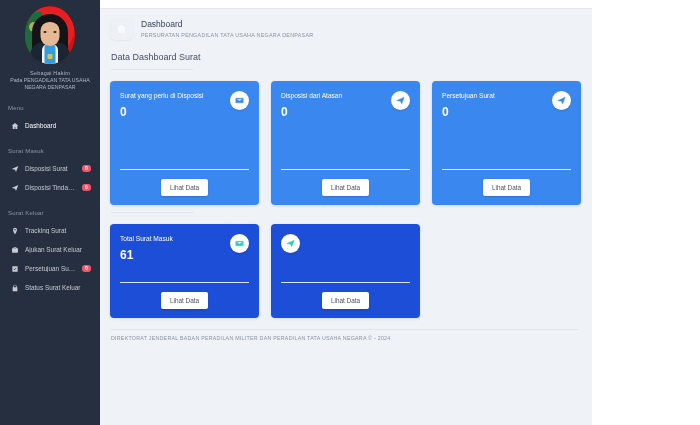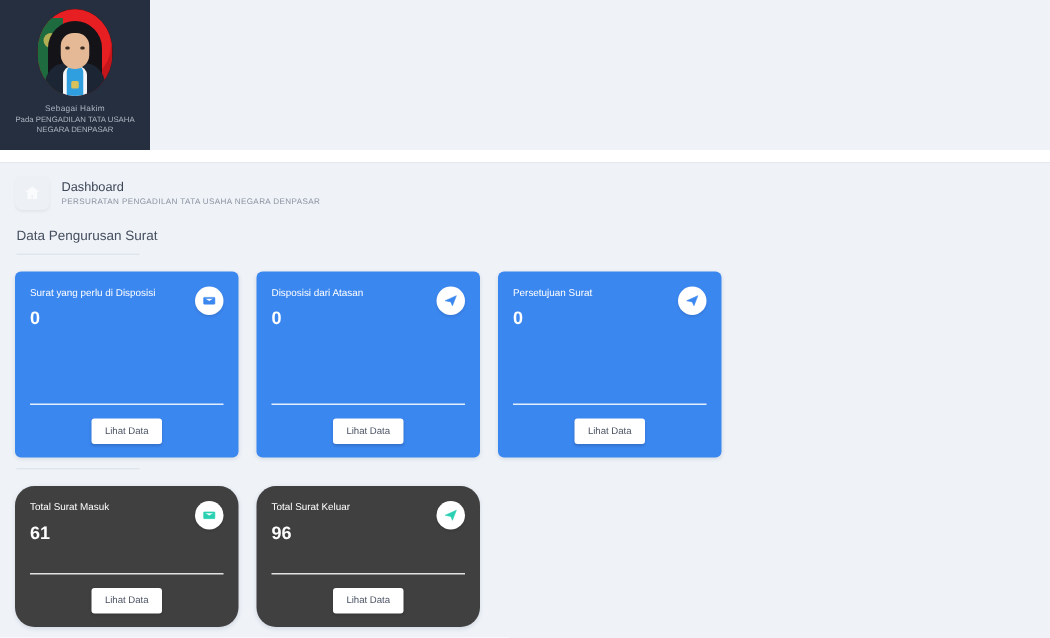--- a/index.html
+++ b/index.html
@@ -3,21 +3,21 @@
 <meta charset="utf-8">
 <title>Dashboard Persuratan</title>
 <style>
   * { margin:0; padding:0; box-sizing:border-box; }
   html, body {
     width:700px; height:425px;
     font-family:"Liberation Sans", sans-serif;
     background:#ffffff;
     overflow:hidden;
   }
-  #app { position:relative; width:700px; height:425px; display:flex; background:#eff3f8;flex-direction:column; }
+  #app { position:relative; width:592px; height:425px; display:flex; background:#eff3f8; }
 
   
   #sidebar {
     width:100px; height:425px; flex:0 0 100px;
     background:#252f3f;
     color:#c8cdd6;
     position:relative;
     overflow:hidden;
   }
   .profile { padding:4px 4px 0; text-align:center; }
@@ -86,21 +86,21 @@
   .stat-card {
     flex:0 0 149px; width:149px;
     border-radius:4px;
     padding:10px 10px 9px;
     position:relative;
     color:#ffffff;
     box-shadow:0 1px 3px rgba(30,50,90,.13);
     display:flex; flex-direction:column;
   }
   .stat-card.blue { background:#3b87f0; }
-  .stat-card.green { background:#404040;border-radius:13px; }
+  .stat-card.green { background:#1d4ed8; }
   .stat-card.tall { min-height:124px; }
   .stat-card.short { min-height:113px; }
   .stat-card.sm { min-height:94px; }
 
   .card-top { display:flex; justify-content:space-between; align-items:flex-start; gap:6px; }
   .card-title { font-size:6.6px; line-height:1.45; max-width:92px; color:#ffffff; }
   .card-value { font-size:12px; font-weight:bold; color:#ffffff; margin-top:4px; }
   .card-icon {
     width:19px; height:19px; border-radius:50%; background:#ffffff;
     display:flex; align-items:center; justify-content:center; flex:0 0 19px;
@@ -225,21 +225,21 @@
           </svg>
       </div>
       <div class="head-text">
         <div class="head-title">Dashboard</div>
         <div class="head-sub">PERSURATAN PENGADILAN TATA USAHA NEGARA DENPASAR</div>
       </div>
     </div>
 
     <div class="content">
 
-      <div class="section-title">Data Pengurusan Surat</div>
+      <div class="section-title">Data Dashboard Surat</div>
       <div class="section-rule"></div>
 
       <div class="card-row">
 
         <div class="stat-card blue tall">
           <div class="card-top">
             <div>
               <div class="card-title">Surat yang perlu di Disposisi</div>
               <div class="card-value">0</div>
             </div>
@@ -310,24 +310,20 @@
             </div>
           </div>
           <div class="card-hr"></div>
           <div class="card-btn-wrap">
             <button class="card-btn">Lihat Data</button>
           </div>
         </div>
 
         <div class="stat-card green sm">
           <div class="card-top">
-            <div>
-              <div class="card-title">Total Surat Keluar</div>
-              <div class="card-value">96</div>
-            </div>
             <div class="card-icon">
               <svg viewBox="0 0 24 24">
                   <path d="M2 12 22 3l-7 18-3-7z"></path>
                 </svg>
             </div>
           </div>
           <div class="card-hr"></div>
           <div class="card-btn-wrap">
             <button class="card-btn">Lihat Data</button>
           </div>

